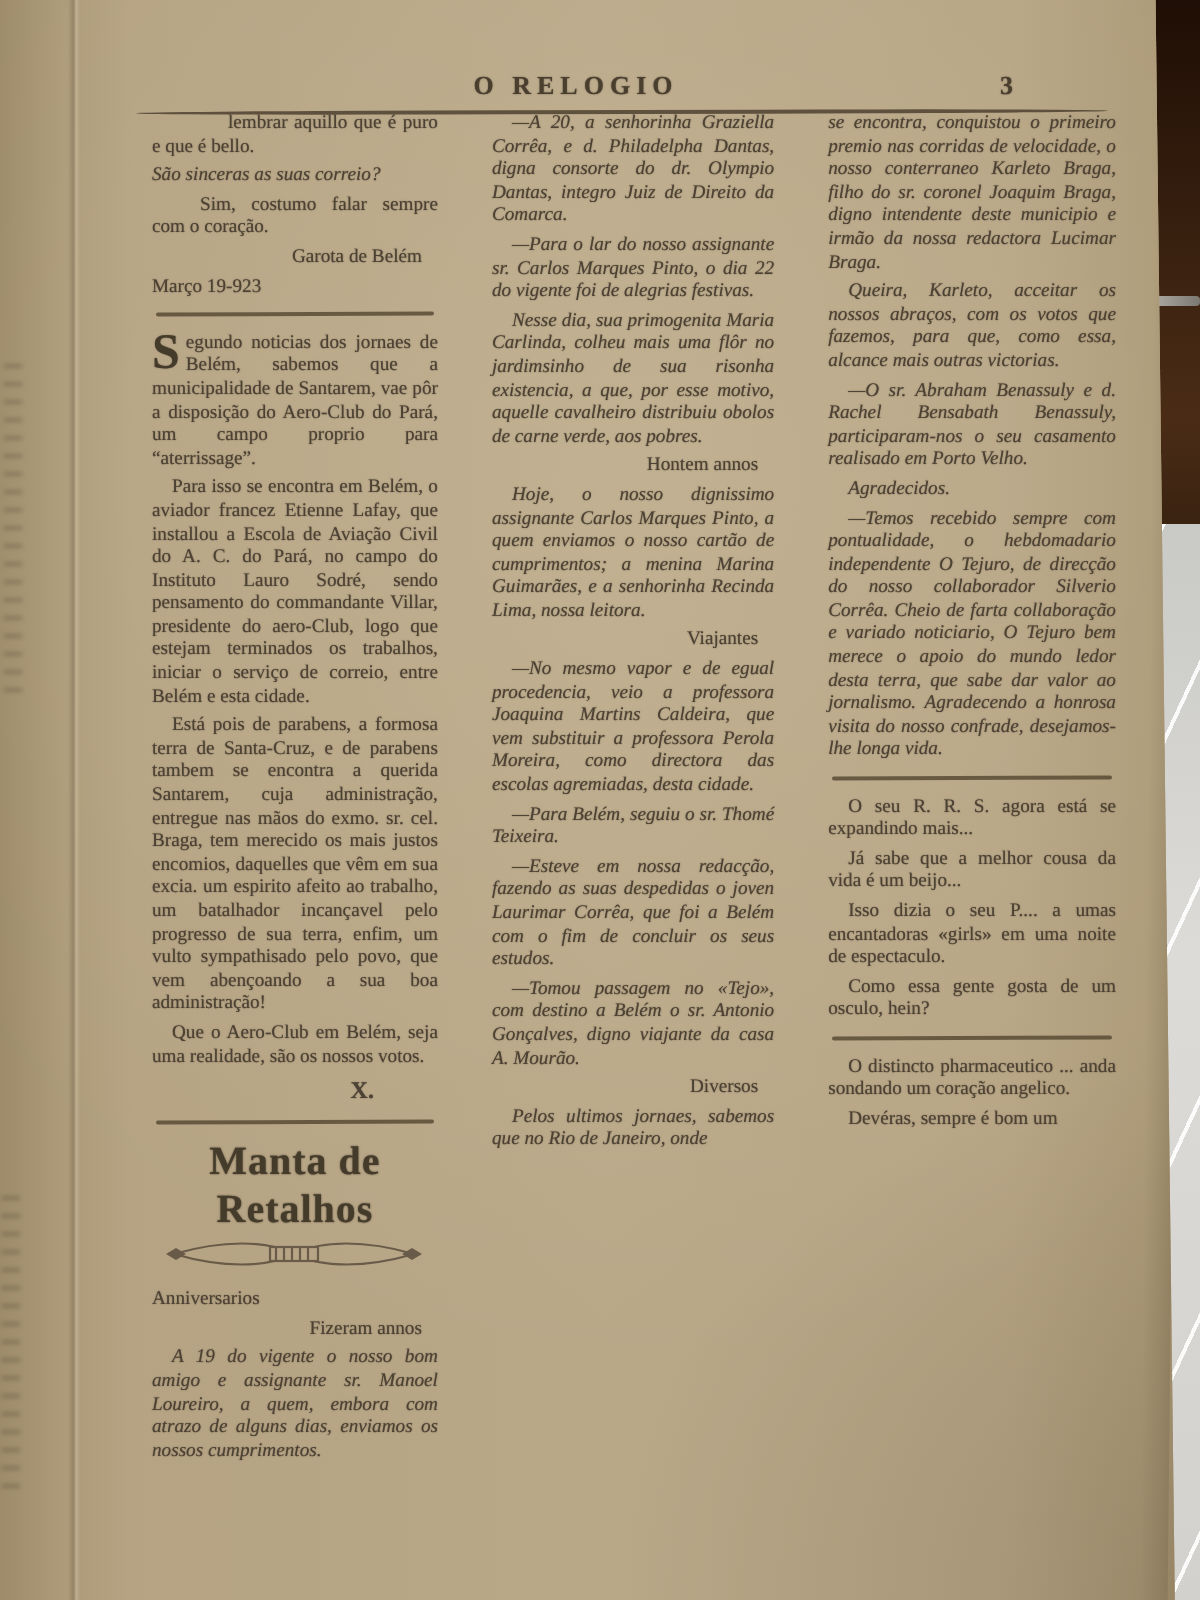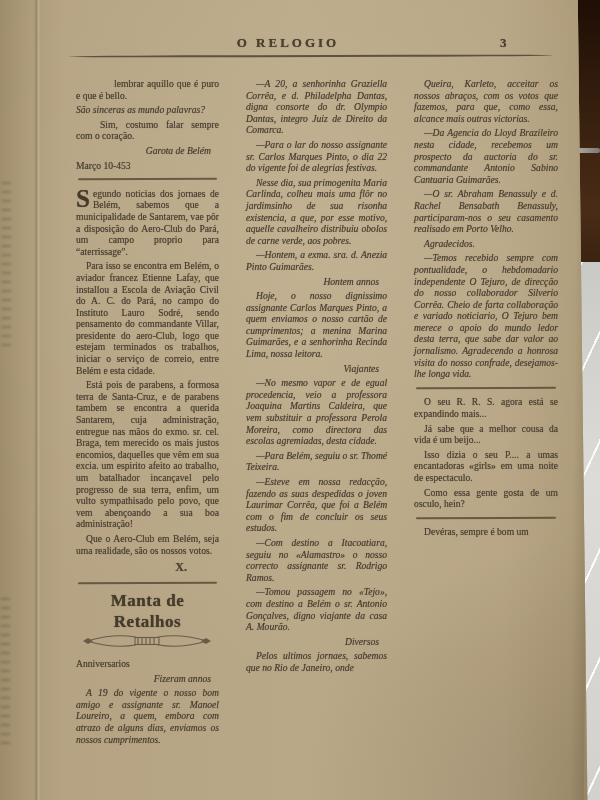--- a/index.html
+++ b/index.html
@@ -37,33 +37,33 @@
   
   .header-title{position:absolute;top:35px;left:0;width:576px;text-align:center;
     font-size:13px;letter-spacing:3px;color:#4a3f2f;font-weight:bold;
     text-shadow:0 0 .8px rgba(74,63,47,.8);}
   .page-number{position:absolute;top:35px;left:500px;font-size:13px;color:#4a3f2f;
     font-weight:bold;text-shadow:0 0 .8px rgba(74,63,47,.8);}
   .header-rule{position:absolute;top:55px;left:68px;width:486px;height:2px;
     background:#4d4130;border-radius:60%/100%;opacity:.85;transform:rotate(-.15deg);}
 
   
-  .cols{position:absolute;left:76px;top:78px;width:482px;display:flex;gap:27px;}
+  .cols{position:absolute;left:76px;top:56px;width:482px;display:flex;gap:27px;}
   .col{font-size:9.6px;line-height:1.21;color:#4c4133;text-align:justify;
     text-shadow:0 0 .7px rgba(76,65,51,.75);hyphens:auto;}
   .c1{width:155px;}.c2{width:153px;}.c3{width:156px;}
   .col p{margin:0 0 3px;text-indent:10px;}
   p.cont{text-indent:38px;}
   p.italic{font-style:italic;}
-  p.right{text-align:right;font-style:italic;padding-right:8px;text-indent:0;}
+  p.right{text-align:right;padding-right:8px;text-indent:0;}
   p.subhead{text-indent:0;margin-top:4px;}
   p.date{text-indent:0;}
   p.sig{text-align:right;padding-right:32px;font-weight:bold;font-size:12px;font-style:normal;margin:4px 0;}
   .rule{height:1.6px;background:#53462f;margin:7px 2px 8px;opacity:.8;border-radius:2px;transform:rotate(-.25deg);}
-  p.heading{font-weight:bold;text-align:center;font-size:17px;letter-spacing:.5px;
+  p.heading{font-weight:bold;text-align:center;font-size:20px;letter-spacing:.5px;
     color:#453b2b;text-indent:0;margin:6px 0 1px;text-shadow:0 0 1px rgba(69,59,43,.9);}
   .ornament{text-align:center;margin:0 0 6px;opacity:.8;}
   p.dropcap .dc{float:left;font-size:25px;line-height:20px;padding:1px 3px 0 0;font-weight:bold;color:#453b2b;}
 </style>
 </head>
 <body>
 
 <div class="bg-wood"></div>
 <div class="bg-floor"></div>
 <div class="clip-shadow"></div>
@@ -74,24 +74,24 @@
   <div class="margin-marks mm1"></div>
   <div class="margin-marks mm2"></div>
 
   <div class="header-title">O RELOGIO</div>
   <div class="page-number">3</div>
   <div class="header-rule"></div>
 
   <div class="cols">
     <div class="col c1">
         <p class="cont">lembrar aquillo que é puro e que é bello.</p>
-        <p class="italic" style="text-indent: 0px;">São sinceras as mundo palavras?</p>
+        <p class="italic" style="text-indent: 0px;">São sinceras as suas correio?</p>
         <p class="cont" style="text-indent: 24px;">Sim, costumo falar sempre com o coração.</p>
         <p class="right">Garota de Belém</p>
-        <p class="date">Março 10-453</p>
+        <p class="date">Março 19-923</p>
         <div class="rule"></div>
         <p class="para dropcap" style="text-indent: 0px;"><span class="dc">S</span>egundo noticias dos jornaes de Belém, sabemos que a municipalidade de Santarem, vae pôr a disposição do Aero-Club do Pará, um campo proprio para “aterrissage”.</p>
         <p class="para">Para isso se encontra em Belém, o aviador francez Etienne Lafay, que installou a Escola de Aviação Civil do A. C. do Pará, no campo do Instituto Lauro Sodré, sendo pensamento do commandante Villar, presidente do aero-Club, logo que estejam terminados os trabalhos, iniciar o serviço de correio, entre Belém e esta cidade.</p>
         <p class="para">Está pois de parabens, a formosa terra de Santa-Cruz, e de parabens tambem se encontra a querida Santarem, cuja administração, entregue nas mãos do exmo. sr. cel. Braga, tem merecido os mais justos encomios, daquelles que vêm em sua excia. um espirito afeito ao trabalho, um batalhador incançavel pelo progresso de sua terra, enfim, um vulto sympathisado pelo povo, que vem abençoando a sua boa administração!</p>
         <p class="para">Que o Aero-Club em Belém, seja uma realidade, são os nossos votos.</p>
         <p class="sig">X.</p>
         <div class="rule"></div>
         <p class="heading">Manta de Retalhos</p>
         <div class="ornament"><svg width="128" height="16" viewBox="0 0 128 16" xmlns="http://www.w3.org/2000/svg">
             <g stroke="#56493a" fill="none" stroke-width="1.1">
@@ -106,40 +106,39 @@
             </g>
           </svg></div>
         <p class="subhead">Anniversarios</p>
         <p class="right">Fizeram annos</p>
         <p class="italic">A 19 do vigente o nosso bom amigo e assignante sr. Manoel Loureiro, a quem, embora com atrazo de alguns dias, enviamos os nossos cumprimentos.</p>
       </div>
     <div class="col c2">
         <p class="italic">—A 20, a senhorinha Graziella Corrêa, e d. Philadelpha Dantas, digna consorte do dr. Olympio Dantas, integro Juiz de Direito da Comarca.</p>
         <p class="italic">—Para o lar do nosso assignante sr. Carlos Marques Pinto, o dia 22 do vigente foi de alegrias festivas.</p>
         <p class="italic">Nesse dia, sua primogenita Maria Carlinda, colheu mais uma flôr no jardimsinho de sua risonha existencia, a que, por esse motivo, aquelle cavalheiro distribuiu obolos de carne verde, aos pobres.</p>
-        <p class="italic">—Hontem, a exma. sra. d. Anezia Pinto Guimarães.</p>
         <p class="right">Hontem annos</p>
         <p class="italic">Hoje, o nosso dignissimo assignante Carlos Marques Pinto, a quem enviamos o nosso cartão de cumprimentos; a menina Marina Guimarães, e a senhorinha Recinda Lima, nossa leitora.</p>
         <p class="right">Viajantes</p>
         <p class="italic">—No mesmo vapor e de egual procedencia, veio a professora Joaquina Martins Caldeira, que vem substituir a professora Perola Moreira, como directora das escolas agremiadas, desta cidade.</p>
         <p class="italic">—Para Belém, seguiu o sr. Thomé Teixeira.</p>
         <p class="italic">—Esteve em nossa redacção, fazendo as suas despedidas o joven Laurimar Corrêa, que foi a Belém com o fim de concluir os seus estudos.</p>
-        <p class="italic">—Com destino a Itacoatiara, seguiu no «Alamastro» o nosso correcto assignante sr. Rodrigo Ramos.</p>
         <p class="italic">—Tomou passagem no «Tejo», com destino a Belém o sr. Antonio Gonçalves, digno viajante da casa A. Mourão.</p>
         <p class="right">Diversos</p>
         <p class="italic">Pelos ultimos jornaes, sabemos que no Rio de Janeiro, onde</p>
       </div>
     <div class="col c3">
+        <p class="italic" style="text-indent: 0px;">se encontra, conquistou o primeiro premio nas corridas de velocidade, o nosso conterraneo Karleto Braga, filho do sr. coronel Joaquim Braga, digno intendente deste municipio e irmão da nossa redactora Lucimar Braga.</p>
         <p class="italic">Queira, Karleto, acceitar os nossos abraços, com os votos que fazemos, para que, como essa, alcance mais outras victorias.</p>
-        <p class="italic">—Da Agencia do Lloyd Brazileiro nesta cidade, recebemos um prospecto da auctoria do sr. commandante Antonio Sabino Cantuaria Guimarães.</p>
         <p class="italic">—O sr. Abraham Benassuly e d. Rachel Bensabath Benassuly, participaram-nos o seu casamento realisado em Porto Velho.</p>
         <p class="italic">Agradecidos.</p>
         <p class="italic">—Temos recebido sempre com pontualidade, o hebdomadario independente O Tejuro, de direcção do nosso collaborador Silverio Corrêa. Cheio de farta collaboração e variado noticiario, O Tejuro bem merece o apoio do mundo ledor desta terra, que sabe dar valor ao jornalismo. Agradecendo a honrosa visita do nosso confrade, desejamos-lhe longa vida.</p>
         <div class="rule"></div>
         <p class="para">O seu R. R. S. agora está se expandindo mais...</p>
         <p class="para">Já sabe que a melhor cousa da vida é um beijo...</p>
         <p class="para">Isso dizia o seu P.... a umas encantadoras «girls» em uma noite de espectaculo.</p>
         <p class="para">Como essa gente gosta de um osculo, hein?</p>
         <div class="rule"></div>
+        <p class="para">O distincto pharmaceutico ... anda sondando um coração angelico.</p>
         <p class="para">Devéras, sempre é bom um</p>
       </div>
   </div>
 </div>
 
 </body></html>

